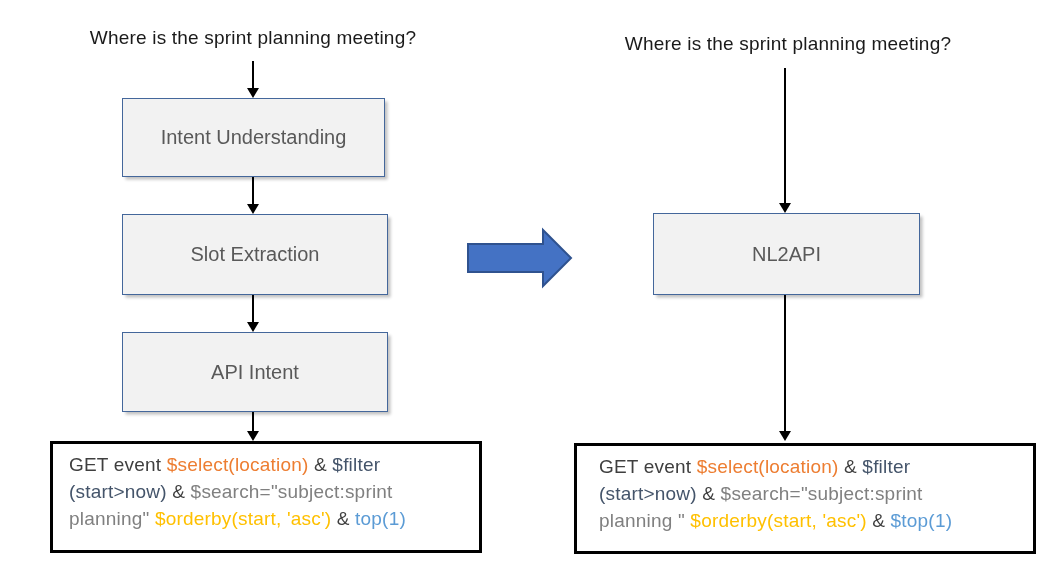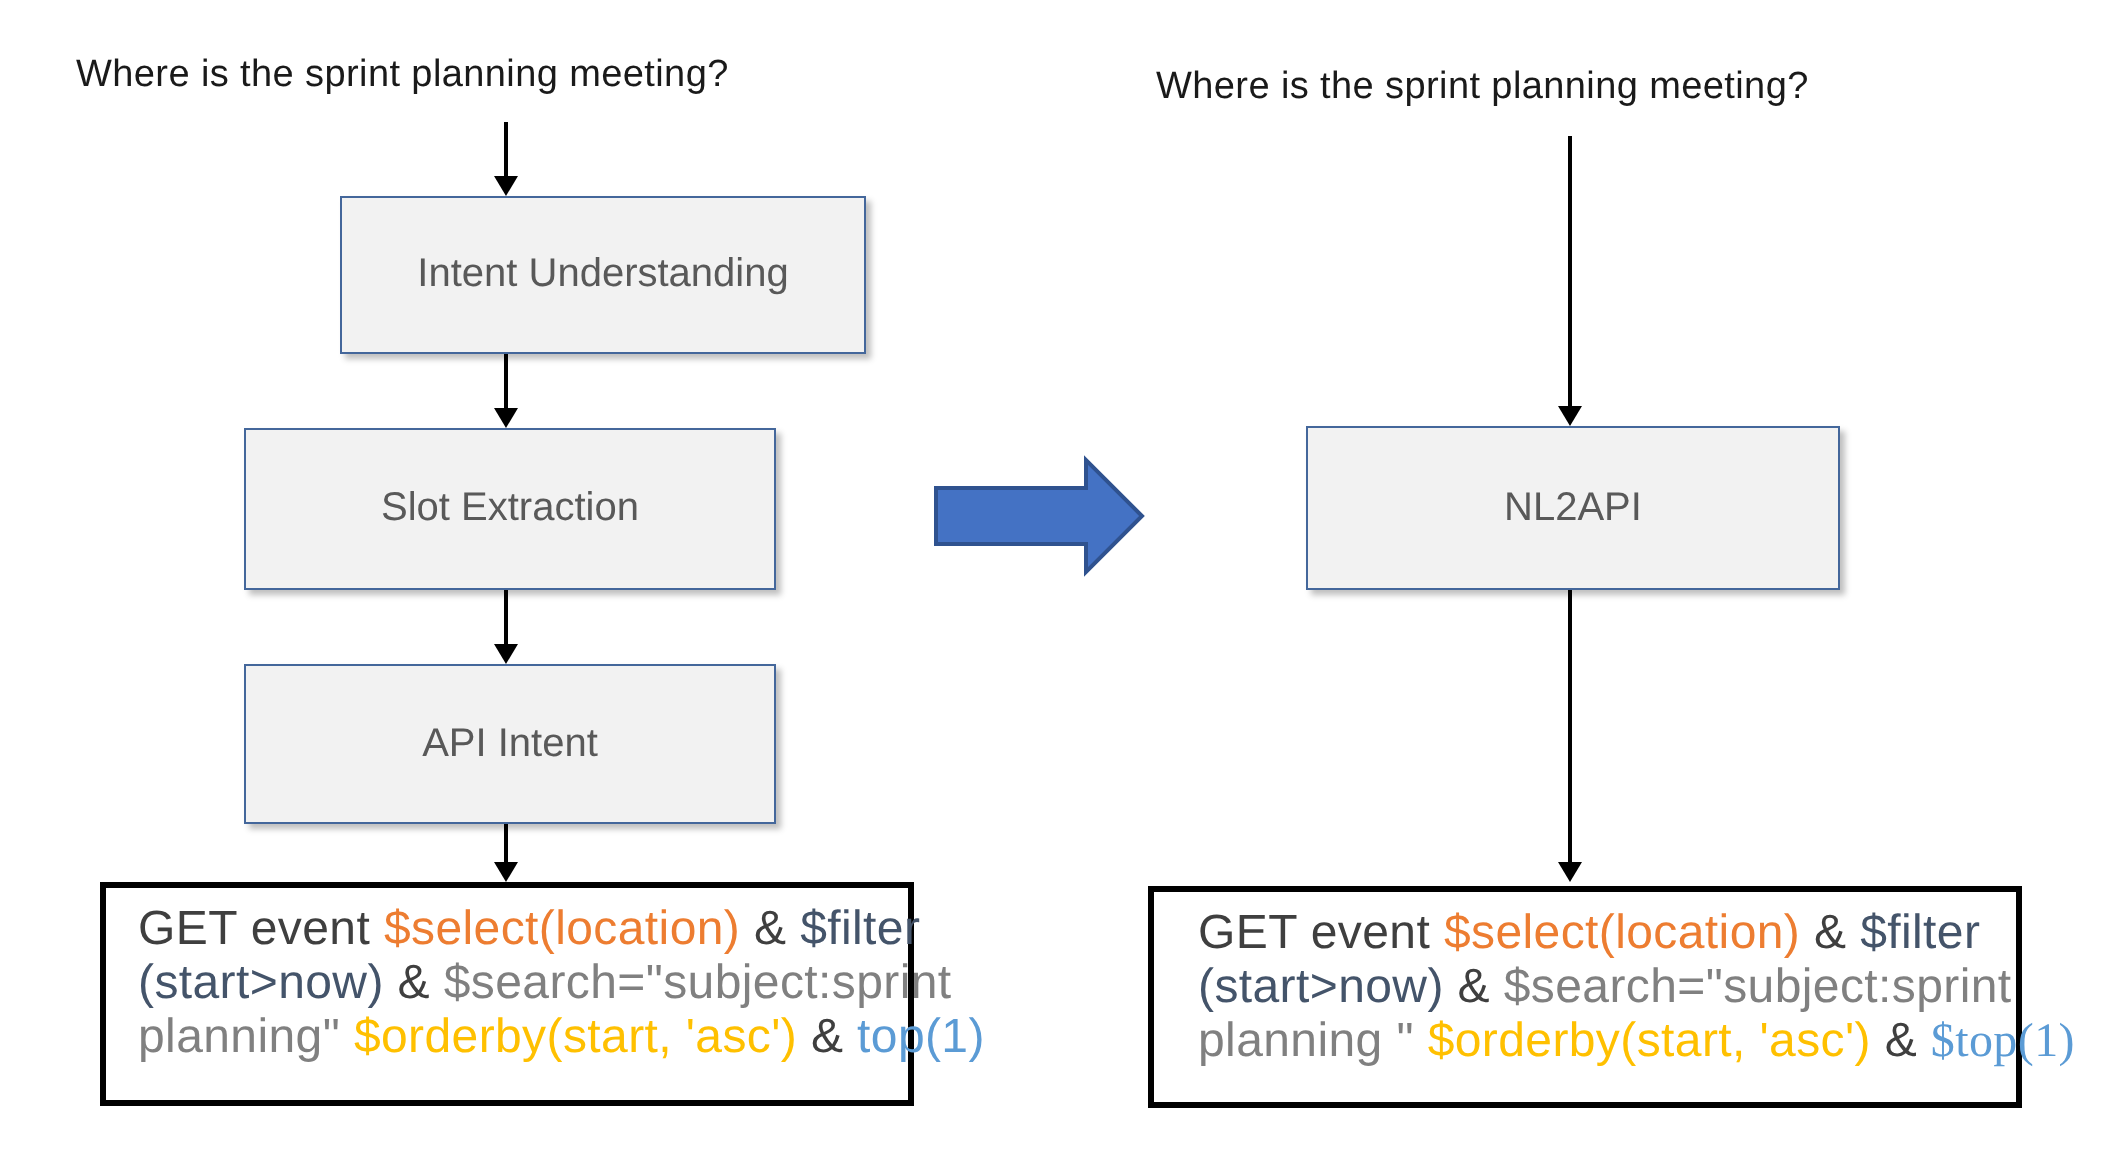--- a/index.html
+++ b/index.html
@@ -1,51 +1,51 @@
 <!DOCTYPE html>
 <html style="--dark: #3f3f3f; --orange: #ED7D31; --slate: #44546A; --gray: #808080; --gold: #FFC000; --blue: #5B9BD5; --box_fill: #F2F2F2; --box_border: #44679B; --box_label: #595959; --big_arrow_fill: #4472C4; --big_arrow_stroke: #2F528F; --arrow_black: #000000; --code_border: #000000;"><head>
 <meta charset="utf-8">
 <style>
   html,body{margin:0;padding:0;}
   body{
     width:1053px;height:582px;position:relative;background:#ffffff;
     font-family:"Liberation Sans", sans-serif;overflow:hidden;
   }
   .title{
-    position:absolute;font-size:19px;color:#1a1a1a;text-align:left;
+    position:absolute;font-size:19px;color:#1a1a1a;text-align:center;
     letter-spacing:.2px;
   }
   .flowbox{
     position:absolute;background:var(--box_fill);
     border:1.6px solid var(--box_border);
     box-shadow:2.5px 2.5px 3px rgba(0,0,0,.25);
     display:flex;align-items:center;justify-content:center;
     font-size:20px;color:var(--box_label);
   }
   .varrow{position:absolute;width:2px;background:var(--arrow_black);}
   .varrow::after{
     content:"";position:absolute;bottom:-10px;left:-5px;
     border-left:6px solid transparent;border-right:6px solid transparent;
     border-top:10px solid var(--arrow_black);
   }
   .codebox{
     position:absolute;background:#fff;border:3px solid var(--code_border);
-    font-size:24px;line-height:27px;padding:7px 2px 7px 16px;
+    font-size:19px;line-height:27px;padding:7px 27px 7px 16px;
     white-space:nowrap;letter-spacing:.2px;
   }
   .bigarrow{position:absolute;}
 </style>
 </head>
 <body>
 
 <div class="title" style="left:38px;top:27px;width:430px;">Where is the sprint planning meeting?</div>
 
 <div class="varrow" style="left:252px;top:61px;height:27px;"></div>
 
-<div class="flowbox" style="left:122px;top:98px;width:261px;height:77px;margin-left:48px;">
+<div class="flowbox" style="left:122px;top:98px;width:261px;height:77px;">
   <span>Intent Understanding</span>
 </div>
 
 <div class="varrow" style="left:252px;top:177px;height:27px;"></div>
 
 <div class="flowbox" style="left:122px;top:214px;width:264px;height:79px;">
   <span>Slot Extraction</span>
 </div>
 
 <div class="varrow" style="left:252px;top:295px;height:27px;"></div>
@@ -72,14 +72,14 @@
 
 <div class="flowbox" style="left:653px;top:213px;width:265px;height:80px;justify-content:center;">
   <span>NL2API</span>
 </div>
 
 <div class="varrow" style="left:784px;top:295px;height:136px;"></div>
 
 <div class="codebox" style="left:574px;top:443px;width:407px;height:91px;padding-left:22px;">
     <div><span style="color: var(--dark);">GET event </span><span style="color: var(--orange);">$select(location)</span><span style="color: var(--dark);"> &amp; </span><span style="color: var(--slate);">$filter</span></div>
     <div><span style="color: var(--slate);">(start&gt;now)</span><span style="color: var(--dark);"> &amp; </span><span style="color: var(--gray);">$search="subject:sprint</span></div>
-    <div><span style="color: var(--gray);">planning " </span><span style="color: var(--gold);">$orderby(start, 'asc')</span><span style="color: var(--dark);"> &amp; </span><span style="color: var(--blue); font-family: Liberation Serif, serif;">$top(1)</span></div>
+    <div><span style="color: var(--gray);">planning " </span><span style="color: var(--gold);">$orderby(start, 'asc')</span><span style="color: var(--dark);"> &amp; </span><span style="color: var(--blue);">$top(1)</span></div>
   </div>
 
 </body></html>

